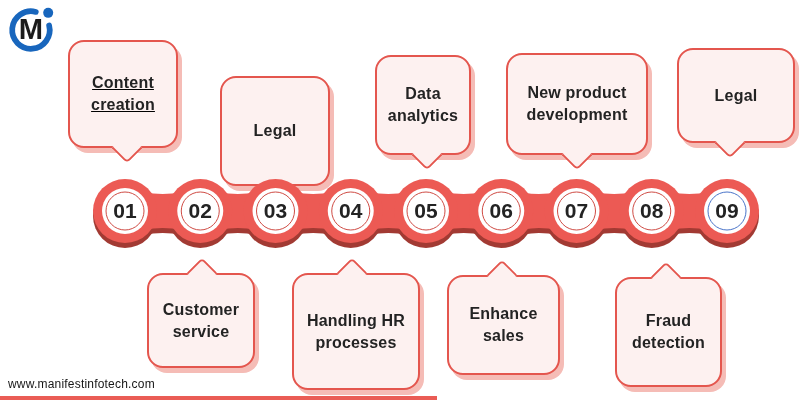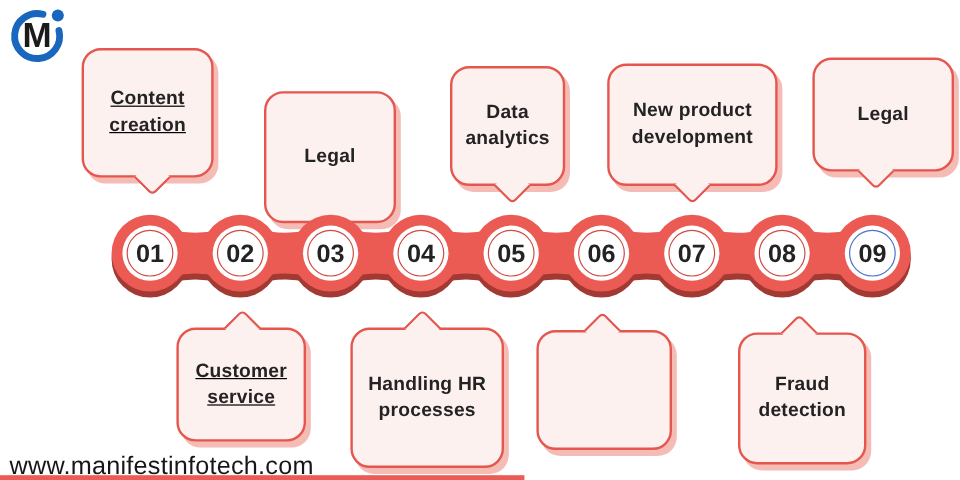--- a/index.html
+++ b/index.html
@@ -35,21 +35,21 @@
   }
   .tail.up{
     top:-13px;transform:rotate(45deg);
     border-left:2px solid var(--callout_border);
     border-top:2px solid var(--callout_border);
     border-top-left-radius:5px;
   }
 
   #footer-url{
     position:absolute;left:8px;top:377px;
-    font-size:21px;color:#161616;letter-spacing:.2px;
+    font-size:12px;color:#161616;letter-spacing:.2px;
   }
   #footer-bar{
     position:absolute;left:0;bottom:0;width:437px;height:4px;
     background:var(--footer_bar);
   }
   #logo{position:absolute;left:6px;top:4px;}
 </style>
 </head>
 <body>
 
@@ -143,29 +143,30 @@
       <circle cx="576.5" cy="45" r="19" fill="none" stroke="#cf4b44" stroke-width="1"></circle>
       <text x="576.5" y="52" text-anchor="middle" font-size="21" font-weight="700" fill="#232323" font-family="&quot;Liberation Sans&quot;,sans-serif">07</text>
       <circle cx="651.75" cy="45" r="23" fill="#ffffff"></circle>
       <circle cx="651.75" cy="45" r="19" fill="none" stroke="#cf4b44" stroke-width="1"></circle>
       <text x="651.75" y="52" text-anchor="middle" font-size="21" font-weight="700" fill="#232323" font-family="&quot;Liberation Sans&quot;,sans-serif">08</text>
       <circle cx="727" cy="45" r="23" fill="#ffffff"></circle>
       <circle cx="727" cy="45" r="19" fill="none" stroke="#4a74c9" stroke-width="1"></circle>
       <text x="727" y="52" text-anchor="middle" font-size="21" font-weight="700" fill="#232323" font-family="&quot;Liberation Sans&quot;,sans-serif">09</text>
     </svg>
 
-  <div class="callout" style="left:147px;top:273px;width:108px;height:95px;text-decoration:underline;">
+  <div class="callout" style="left:147px;top:273px;width:108px;height:95px;">
     <span class="label">Customer service</span>
     <div class="tail up" style="left:42px;"></div>
   </div>
   <div class="callout" style="left:292px;top:273px;width:128px;height:117px;justify-content:center;">
     <span class="label">Handling HR processes</span>
     <div class="tail up" style="left:47px;"></div>
   </div>
   <div class="callout" style="left:447px;top:275px;width:113px;height:100px;">
+    <span class="label">Enhance sales</span>
     <div class="tail up" style="left:42px;"></div>
   </div>
   <div class="callout" style="left:603px;top:277px;width:107px;height:110px;margin-left:12px;">
     <span class="label">Fraud detection</span>
     <div class="tail up" style="left:38px;"></div>
   </div>
 
   <div id="footer-url">www.manifestinfotech.com</div>
   <div id="footer-bar"></div>
 </div>

